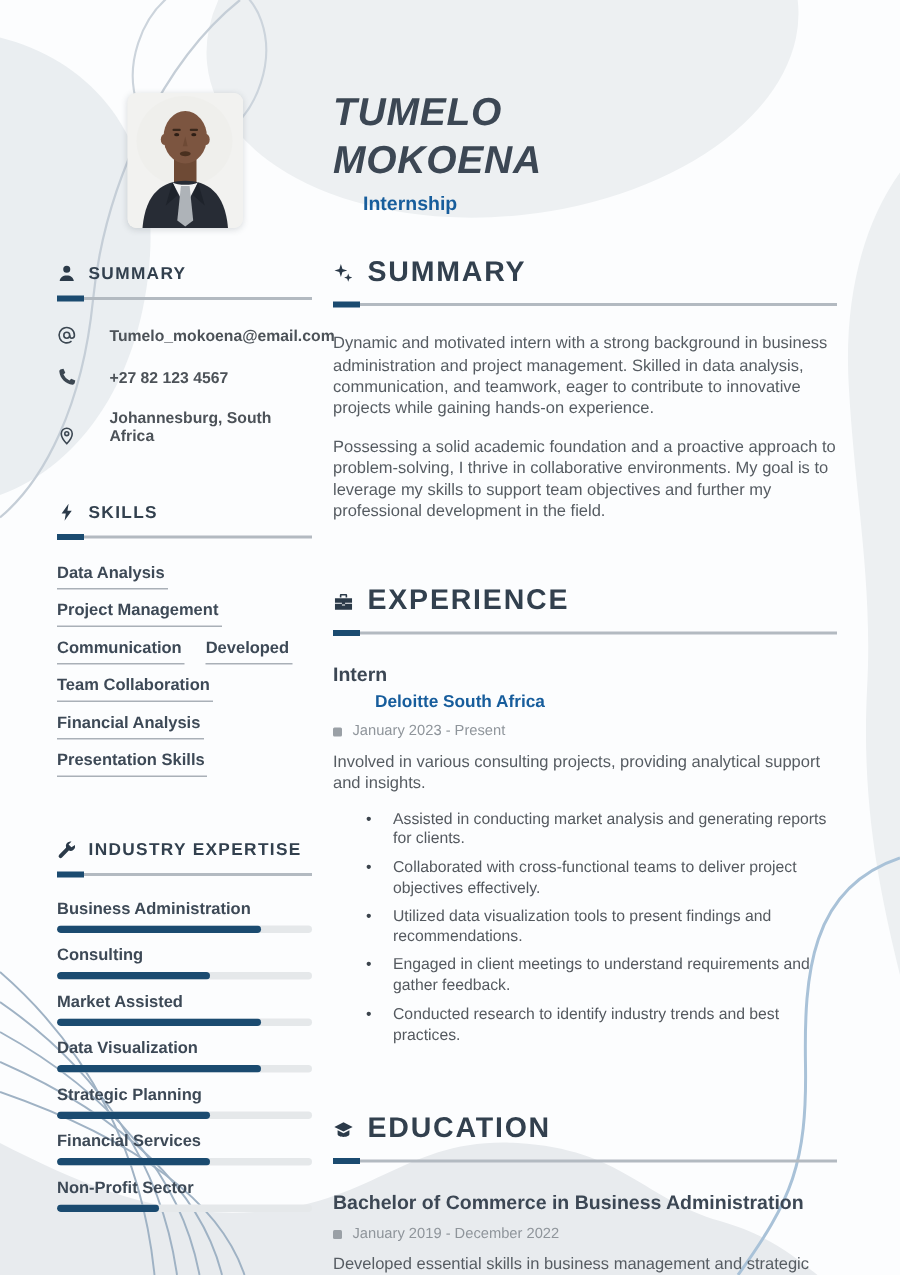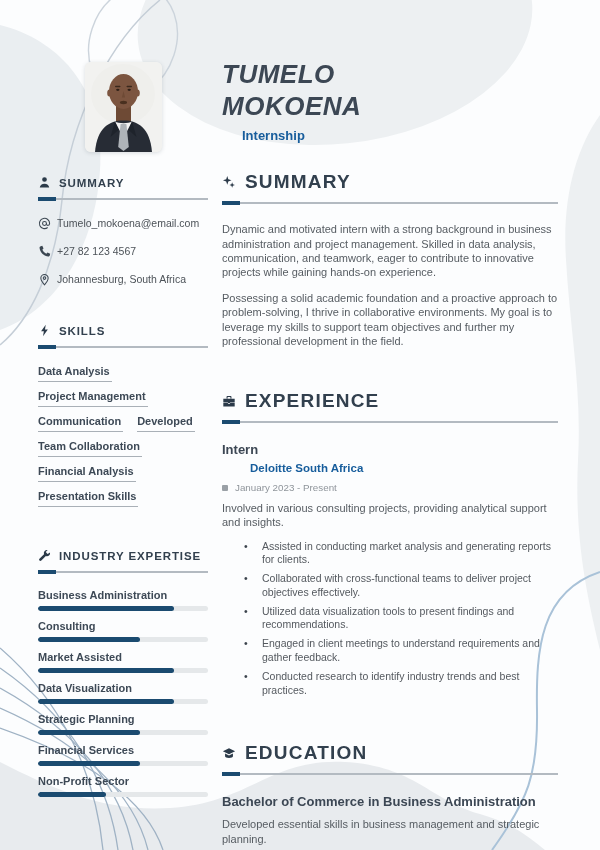--- a/index.html
+++ b/index.html
@@ -31,22 +31,22 @@
   .side-heading svg { width:13px; height:13px; }
   .main-heading svg { width:14px; height:14px; }
   .icon { color:#2b3a49; display:inline-flex; flex:0 0 auto; }
 
   .divider { position:relative; height:4px; margin-top:8px; }
   .divider::after  { content:""; position:absolute; left:0; right:0; top:1px; height:1.7px; background:#b3bac1; }
   .divider::before { content:""; position:absolute; left:0; top:0; width:18px; height:3.6px; background:#1b4b70; z-index:1; }
 
   
   .contact-list { margin-top:16px; }
-  .c-row { display:flex; align-items:flex-start; gap:6px; margin-bottom:15px;
-           color:#4c5258; font-size:10.5px; }
+  .c-row { display:flex; align-items:flex-end; gap:22px; margin-bottom:15px;
+           color:#4c5258; font-size:10.5px;font-weight:bold; }
   .c-row .icon { color:#3c4752; }
   .c-row svg { width:13px; height:13px; }
 
   
   .skills-block { margin-top:38px; }
   .skills-list { margin-top:16px; }
   .skill-row { display:flex; gap:14px; margin-bottom:8px; }
   .skill { display:inline-block; font-size:11px; font-weight:bold; color:#3d4956;
            padding:0 2px 4px 0; border-bottom:1.4px solid #a9b0b7; }
 
@@ -313,17 +313,21 @@
         <svg viewBox="0 0 16 16" fill="currentColor">
             <path d="M8 2.5 1 6l7 3.5L15 6zM3.5 8.6v3.1c0 1.1 2 2 4.5 2s4.5-.9 4.5-2V8.6L8 10.8z"></path>
           </svg>
       </span>
       <span>EDUCATION</span>
     </div>
     <div class="divider"></div>
 
     <div class="entry">
       <div class="entry-title">Bachelor of Commerce in Business Administration</div>
+      <div class="entry-date">
+        <span class="date-sq"></span>
+        <span>January 2019 - December 2022</span>
+      </div>
       <div class="entry-desc">Developed essential skills in business management and strategic planning.</div>
 
     </div>
   </section>
 </main>
 
 </body></html>

